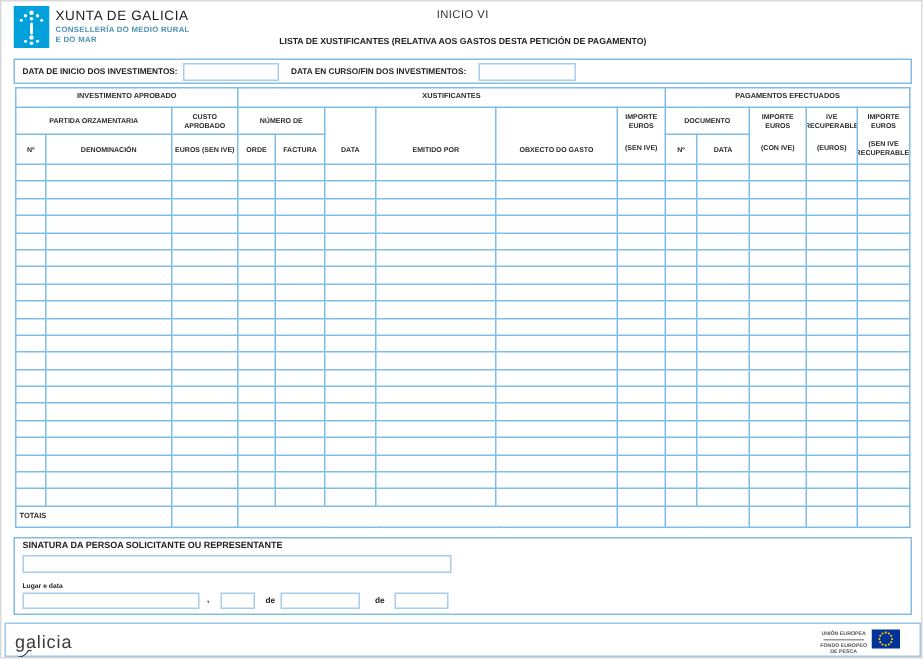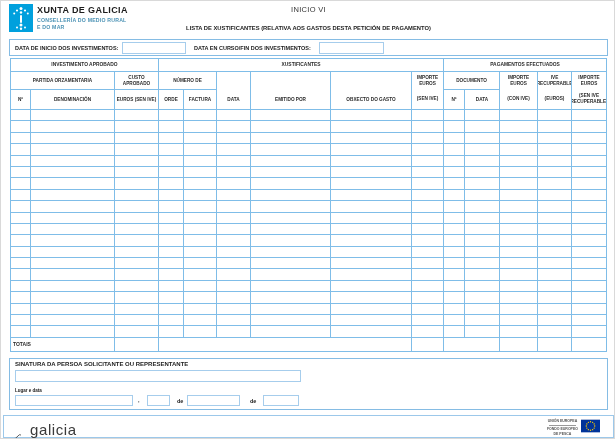--- a/index.html
+++ b/index.html
@@ -8,21 +8,21 @@
     font-family:"Liberation Sans", sans-serif;
     background:#ffffff;
     position:relative;
     border:1px solid #d9d9d9;
     overflow:hidden;
     color:#222;
   }
 
   
   .logo { position:absolute; left:8px; top:3px; width:24px; height:28px; }
-  .org-name { position:absolute; left:36px; top:4px; font-size:9px; font-weight:bold; letter-spacing:.4px; color:#1d1d1d; }
+  .org-name { position:absolute; left:36px; top:4px; font-size:9px; font-weight:normal; letter-spacing:.4px; color:#1d1d1d; }
   .dept { position:absolute; left:36px; font-size:5.2px; font-weight:bold; color:#4d93b5; letter-spacing:.2px; }
   .dept1 { top:16px; } .dept2 { top:22.5px; }
   .annex { position:absolute; left:0; top:4px; width:615px; text-align:center; font-size:7.5px; color:#333; letter-spacing:.3px; }
   .form-title { position:absolute; left:0; top:24px; width:615px; text-align:center; font-size:5.8px; font-weight:bold; color:#222; }
 
   
   .dates-bar { position:absolute; left:8px; top:38px; width:599px; height:17px; border:1px solid #85bce4; background:#fff; }
   .db-label { position:absolute; top:5px; font-size:5.5px; font-weight:bold; color:#222; white-space:nowrap; }
   .db-label1 { left:5px; } .db-label2 { left:184px; }
   .field { border:1px solid #a6cdec; background:#fff; display:block; }
@@ -59,21 +59,21 @@
   .pd-place { left:5px;  width:118px; }
   .pd-day   { left:137px; width:23px; }
   .pd-month { left:177px; width:53px; }
   .pd-year  { left:253px; width:36px; }
   .pd-word { position:absolute; top:39px; font-size:5.5px; font-weight:bold; color:#222; }
   .pd-comma { left:128px; top:38px; }
   .pd-de1 { left:167px; } .pd-de2 { left:240px; }
 
   
   .footer { position:absolute; left:2px; top:414px; width:611px; height:23px; border:1px solid #9cc8ea; background:#fff; }
-  .brand { position:absolute; left:26px; top:5px; font-size:15px; color:#3a3a3a; letter-spacing:.6px; }
+  .brand { position:absolute; left:6px; top:5px; font-size:12px; color:#3a3a3a; letter-spacing:.6px; }
   .brand-flourish { position:absolute; left:8px; top:10px; }
   .eu-block { position:absolute; right:13px; top:3px; display:flex; align-items:center; gap:3px; }
   .eu-text { font-size:3.5px; color:#555; text-align:center; line-height:1.35; font-weight:bold; }
   .eu-text .rule { border-top:1px solid #999; margin:1px 2px; }
   input { font-family:"Liberation Sans", sans-serif; outline:none; }
 </style>
 </head>
 <body>
 
 <div class="logo">

